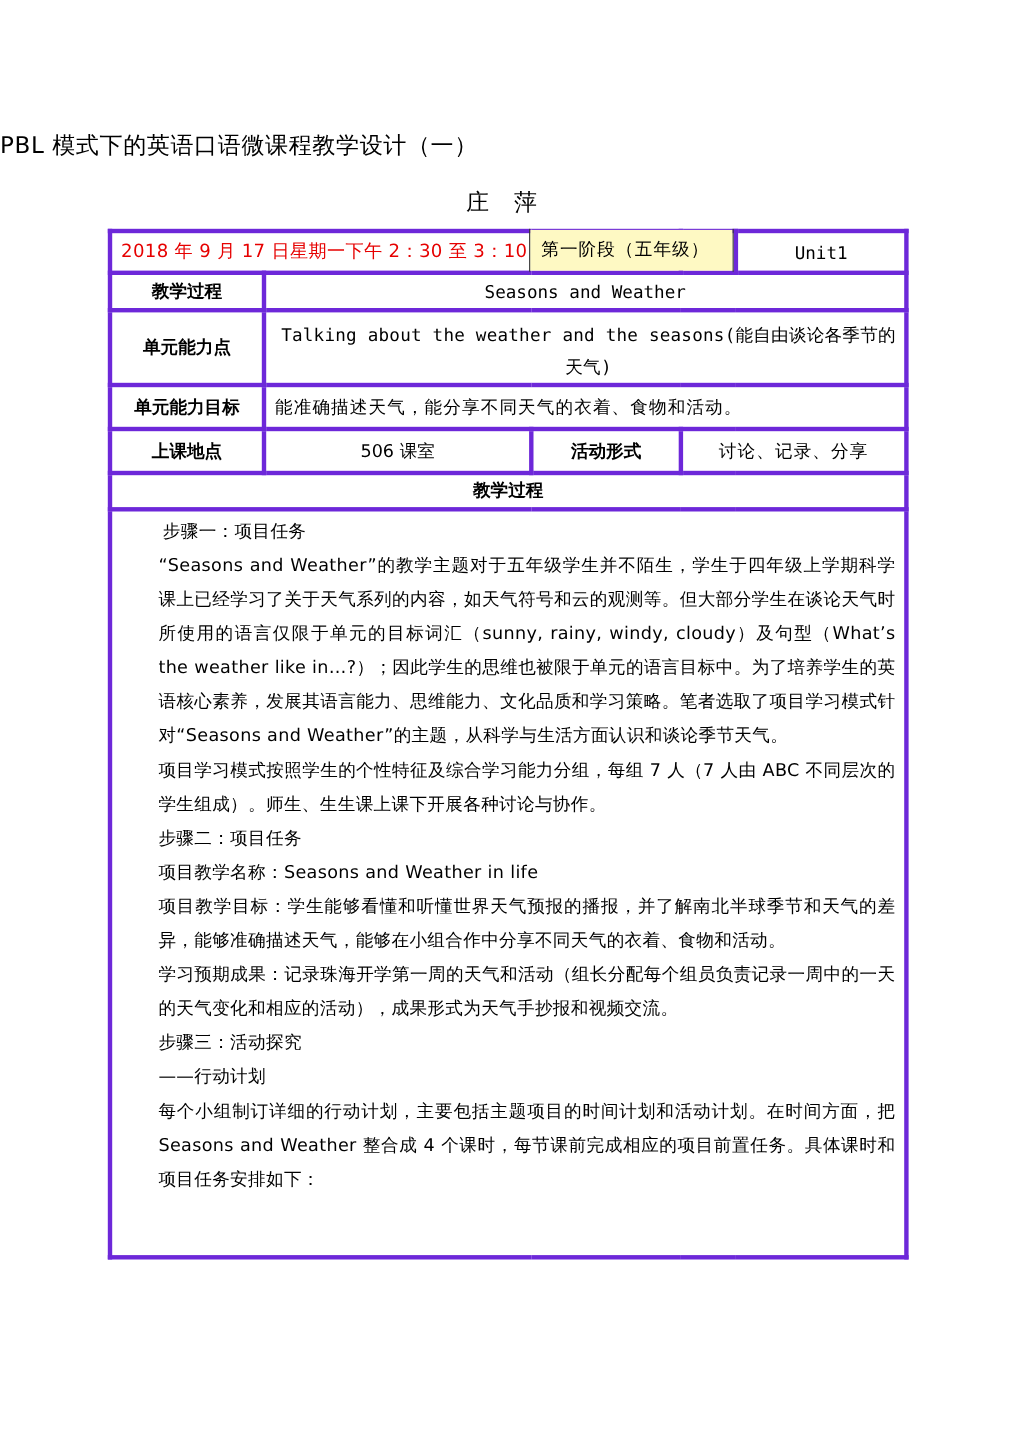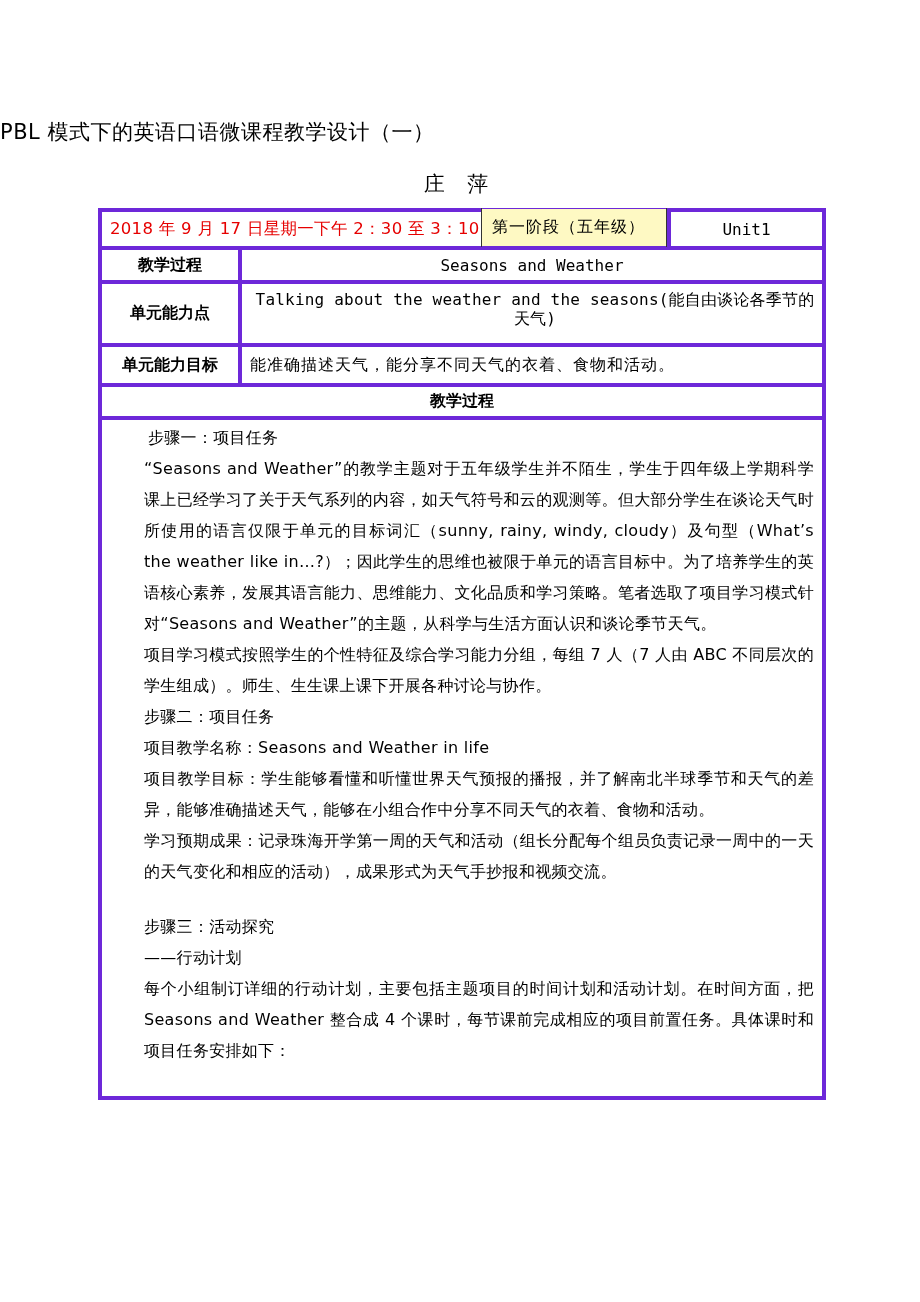--- a/index.html
+++ b/index.html
@@ -54,21 +54,21 @@
     }
     .center { text-align: center; }
     .mono {
       font-family: "DejaVu Sans Mono", "Liberation Mono", monospace;
       font-size: 15px;
     }
     .red { color: #e60000; }
     .cell-pad { padding: 0 8px !important; }
     .ability {
       padding: 6px 2px 0 8px !important;
-      line-height: 19px;
+      line-height: 29px;
       letter-spacing: 0.2px;
     }
     .process {
       padding: 0 8px 0 46px !important;
       vertical-align: top !important;
     }
     .process p {
       margin: 0;
       line-height: 31px;
       font-size: 16px;
@@ -109,36 +109,42 @@
     <td colspan="4" class="ability mono" style="vertical-align:top;">
       <span style="display:block; text-align:center; text-align-last:center;">Talking about the weather and the seasons(能自由谈论各季节的天气)</span>
     </td>
   </tr>
 
   <tr style="height:40px">
     <td class="hdr">单元能力目标</td>
     <td colspan="4" class="cell-pad" style="letter-spacing:1px;">能准确描述天气，能分享不同天气的衣着、食物和活动。</td>
   </tr>
 
+  <tr style="height:40px">
+    <td class="hdr">上课地点</td>
+    <td class="center">506 课室</td>
+    <td class="hdr">活动形式</td>
+    <td colspan="2" class="center" style="letter-spacing:1px;">讨论、记录、分享</td>
+  </tr>
 
 
   <tr style="height:33px">
     <td colspan="5" class="hdr">教学过程</td>
   </tr>
 
   <tr style="height:680px">
     <td colspan="5" class="process">
       <p class="first">步骤一：项目任务</p>
       <p style="margin-left:-4px;">“Seasons and Weather”的教学主题对于五年级学生并不陌生，学生于四年级上学期科学课上已经学习了关于天气系列的内容，如天气符号和云的观测等。但大部分学生在谈论天气时所使用的语言仅限于单元的目标词汇（sunny, rainy, windy, cloudy）及句型（What’s the weather like in…?）；因此学生的思维也被限于单元的语言目标中。为了培养学生的英语核心素养，发展其语言能力、思维能力、文化品质和学习策略。笔者选取了项目学习模式针对“Seasons and Weather”的主题，从科学与生活方面认识和谈论季节天气。</p>
       <p style="margin-left:-4px;">项目学习模式按照学生的个性特征及综合学习能力分组，每组 7 人（7 人由 ABC 不同层次的学生组成）。师生、生生课上课下开展各种讨论与协作。</p>
       <p style="margin-left:-4px;">步骤二：项目任务</p>
       <p style="margin-left:-4px;">项目教学名称：Seasons and Weather in life</p>
       <p style="margin-left:-4px;">项目教学目标：学生能够看懂和听懂世界天气预报的播报，并了解南北半球季节和天气的差异，能够准确描述天气，能够在小组合作中分享不同天气的衣着、食物和活动。</p>
       <p style="margin-left:-4px;">学习预期成果：记录珠海开学第一周的天气和活动（组长分配每个组员负责记录一周中的一天的天气变化和相应的活动），成果形式为天气手抄报和视频交流。</p>
-      <p style="margin-left:-4px;margin-top:24px;">步骤三：活动探究</p>
+      <p style="margin-left:-4px;">步骤三：活动探究</p>
       <p style="margin-left:-4px;">——行动计划</p>
       <p style="margin-left:-4px;">每个小组制订详细的行动计划，主要包括主题项目的时间计划和活动计划。在时间方面，把 Seasons and Weather 整合成 4 个课时，每节课前完成相应的项目前置任务。具体课时和项目任务安排如下：</p>
     </td>
   </tr>
 </tbody>
   </table>
 
 <div style="position:absolute; left:482px; top:209px; width:184px; height:37px; background:#fef9c3; display:flex; align-items:center; padding-left:10px; box-sizing:border-box; font-size:16px; letter-spacing:1px;">第一阶段（五年级）</div>
 <div style="position:absolute; left:481px; top:208px; width:1px; height:39px; background:#333;"></div>
 <div style="position:absolute; left:666px; top:208px; width:1px; height:39px; background:#333;"></div>

